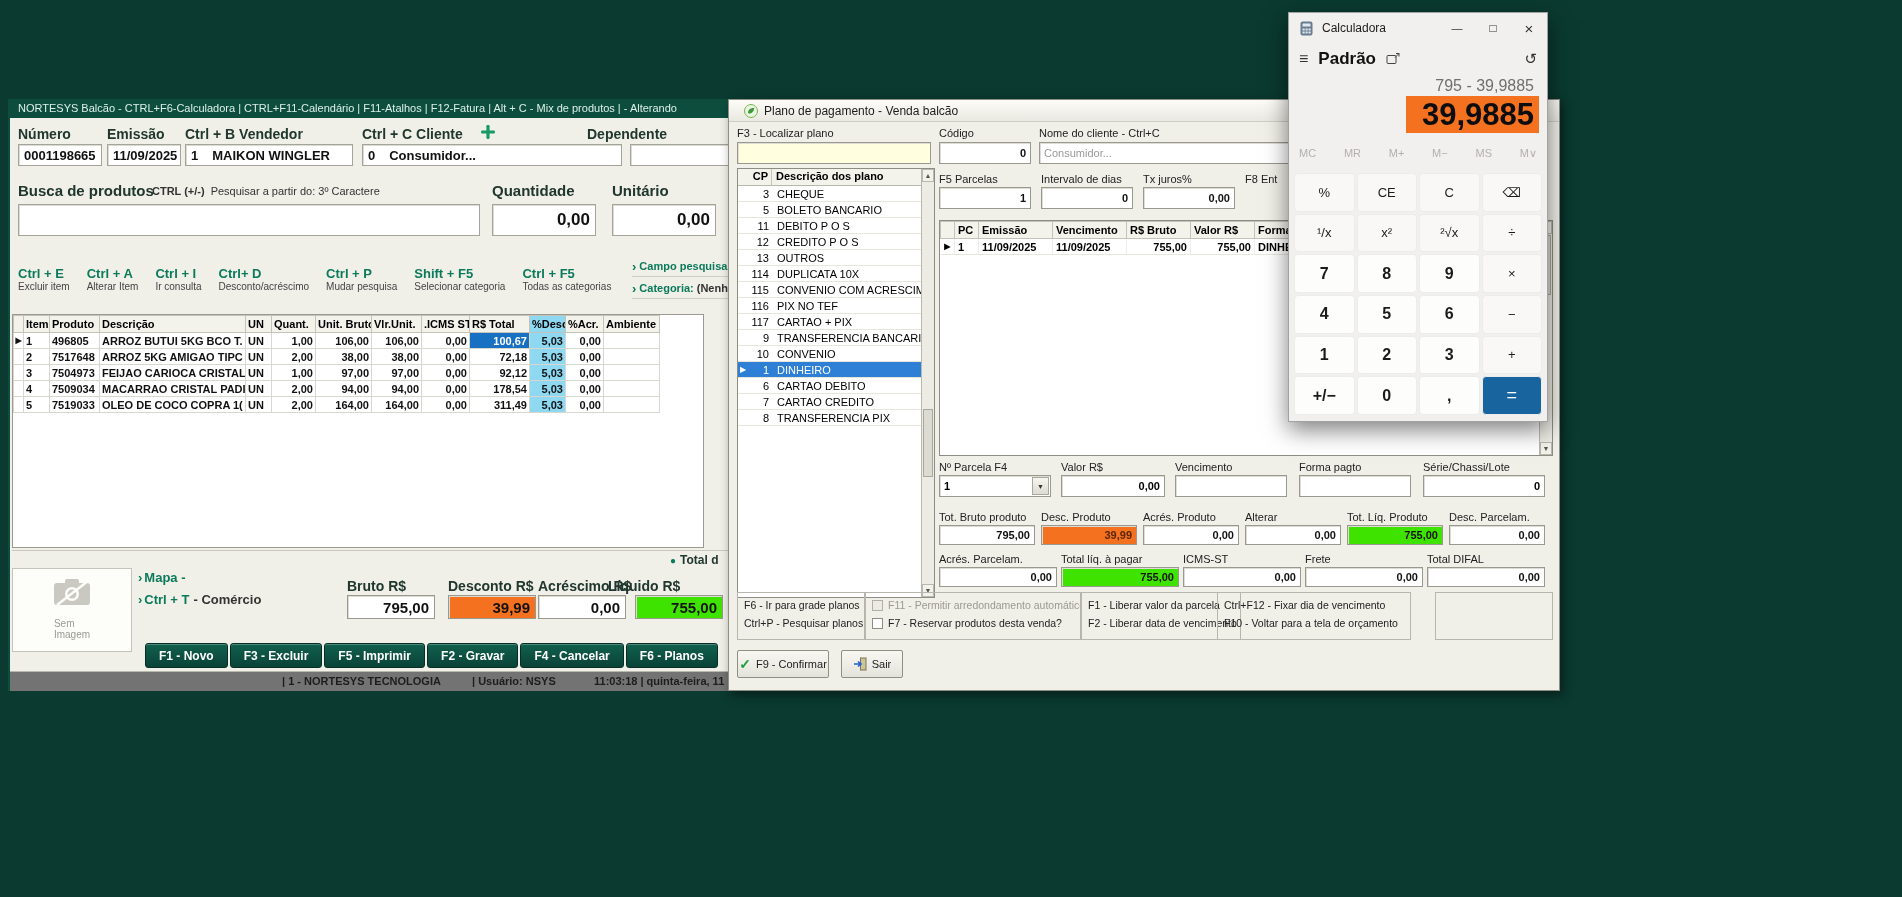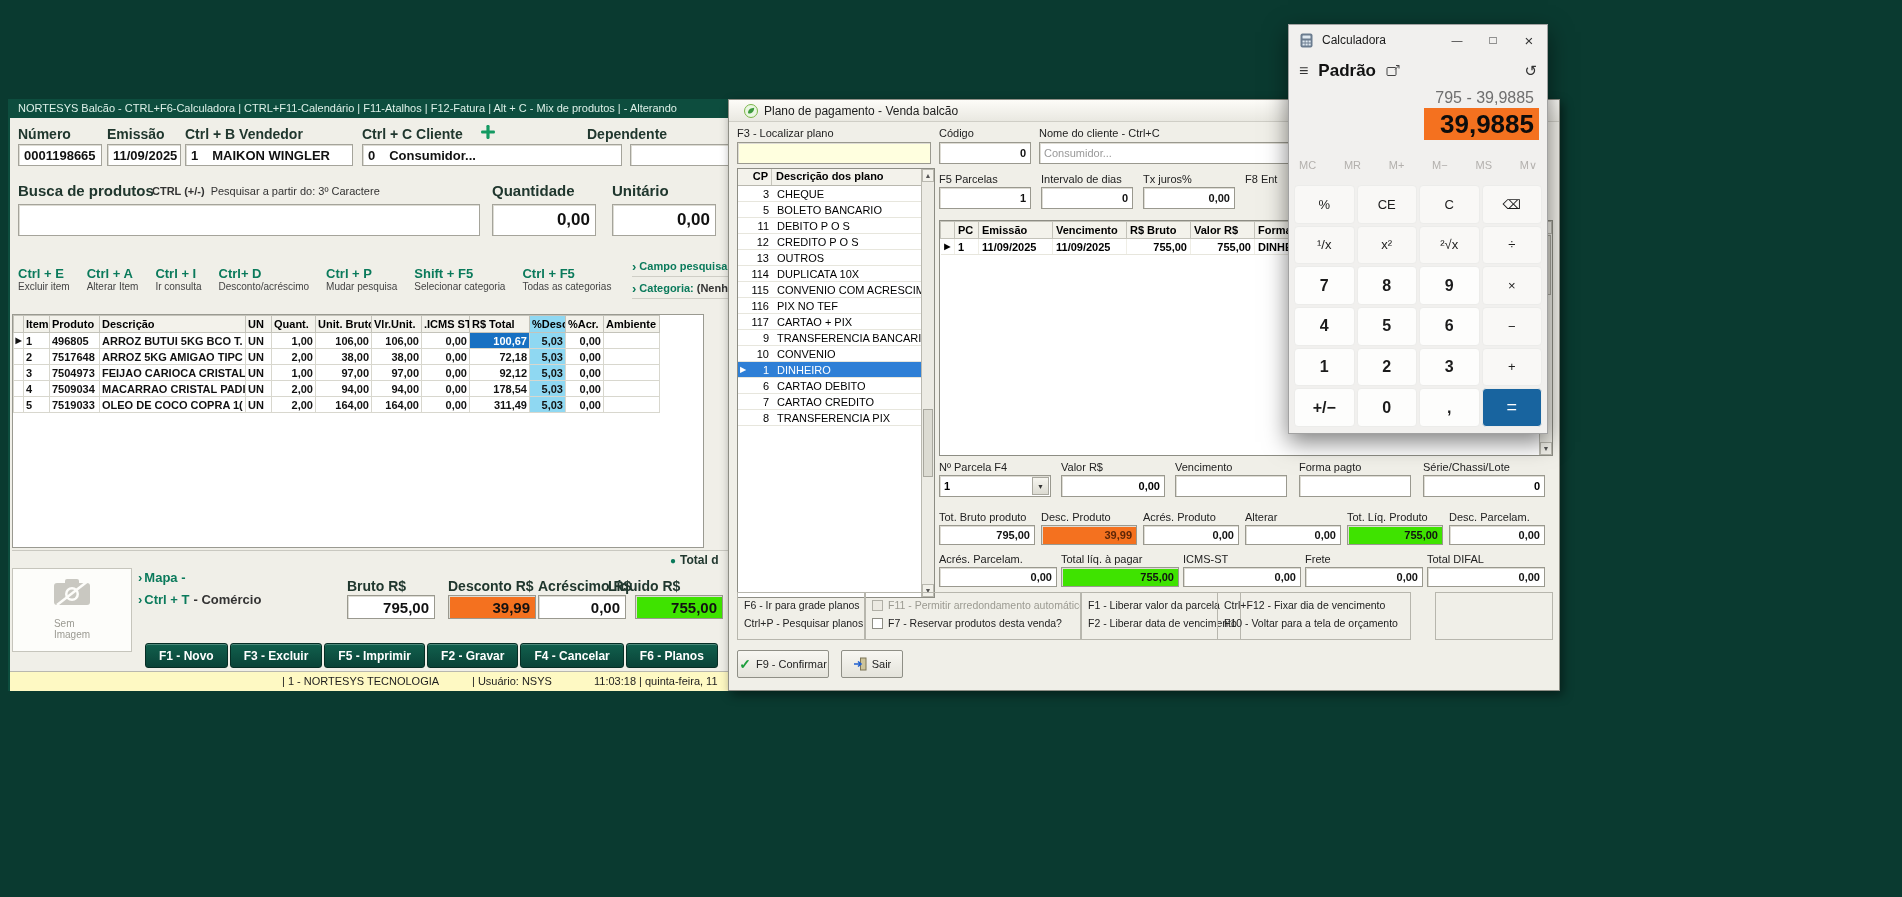--- a/index.html
+++ b/index.html
@@ -46,21 +46,21 @@
   .mapalink .t{color:var(--teal,#0a7a5b)}
   .mapalink .d{color:#333;margin-left:4px;font-weight:bold}
 
   .ptot-label{position:absolute;top:460px;font-size:14px;font-weight:bold;color:#20372e;white-space:nowrap}
   .ptot-box{position:absolute;top:477px;height:24px;width:88px;background:#fff;border:1px solid #9a998f;box-shadow:inset 1px 1px 0 #dddcd4;font-size:15px;font-weight:bold;color:#111;display:flex;align-items:center;justify-content:flex-end;padding:0 5px}
   .ptot-box.orange{background:var(--accent-orange,#f4711f)}
   .ptot-box.green{background:var(--accent-green,#3fe300)}
 
   #pos-buttons{position:absolute;left:135px;top:525px;display:flex;gap:2px}
   .posbtn{height:25px;padding:0 13px;background:linear-gradient(#11604d,#0a4338);border:1px solid #062e25;border-radius:3px;color:#fff;font-size:12px;font-weight:bold;display:flex;align-items:center;box-shadow:inset 0 1px 0 rgba(255,255,255,.25);white-space:nowrap}
-  #pos-status{position:absolute;left:0;top:553px;width:100%;height:20px;background:#fef9c3;border-top:1px solid #b9b8af;font-size:11px;font-weight:normal;color:#1d1d1d}
+  #pos-status{position:absolute;left:0;top:553px;width:100%;height:20px;background:#737373;border-top:1px solid #b9b8af;font-size:11px;font-weight:bold;color:#1d1d1d}
   .statusseg{position:absolute;top:3px;white-space:nowrap}
 
   
   #pay{position:absolute;left:728px;top:99px;width:832px;height:592px;background:#f0efe8;border:1px solid #8f8f86;z-index:2;box-shadow:3px 4px 10px rgba(0,0,0,.45)}
   #pay-titlebar{height:22px;background:linear-gradient(#fdfcf8,#e9e8e1);border-bottom:1px solid #cfcec6;display:flex;align-items:center;gap:6px;padding:0 15px;font-size:12px;color:#1c1c1c;white-space:nowrap}
   #pay-body{position:absolute;left:0;top:22px;right:0;bottom:0}
   .pylabel{position:absolute;font-size:11px;color:#222;white-space:nowrap}
   .pyinput{position:absolute;height:22px;background:#fff;border:1px solid #9a998f;box-shadow:inset 1px 1px 0 #dedcd4;font-size:11px;font-weight:bold;color:#111;display:flex;align-items:center;padding:0 4px;white-space:nowrap;overflow:hidden}
   .pyinput.r{justify-content:flex-end}
   .pyinput.muted{color:#999;font-weight:normal}
@@ -102,30 +102,30 @@
   .ibox{position:absolute;top:470px;height:48px;border:1px solid #b7b6ad;overflow:hidden}
   .iline{font-size:10.5px;color:#222;margin:6px 16px 0 6px;display:flex;align-items:center;gap:5px;white-space:nowrap}
   .iline.dis{color:#9b9a91}
   .cb{width:11px;height:11px;border:1px solid #8d8d84;background:#fff;flex:0 0 auto}
   .cb.dis{background:#eceae2;border-color:#b0afa6}
 
   .paybtn{position:absolute;top:528px;height:28px;background:linear-gradient(#f8f7f2,#e4e3db);border:1px solid #8f8f86;border-radius:2px;font-size:11px;color:#222;display:flex;align-items:center;justify-content:center;gap:5px}
   .checkmark{color:#1d9e3c;font-weight:bold;font-size:14px}
 
   
-  #calc{position:absolute;left:1288px;top:24px;width:260px;height:410px;background:#f1f0ee;border:1px solid #a2a2a2;z-index:3;box-shadow:0 8px 22px rgba(0,0,0,.5)}
+  #calc{position:absolute;left:1288px;top:12px;width:260px;height:410px;background:#f1f0ee;border:1px solid #a2a2a2;z-index:3;box-shadow:0 8px 22px rgba(0,0,0,.5)}
   #calc-titlebar{height:30px;display:flex;align-items:center;gap:8px;padding-left:10px;font-size:12px;color:#1b1b1b}
   #calc-caption{position:absolute;right:0;top:0;display:flex}
   .cap{width:36px;height:30px;display:flex;align-items:center;justify-content:center;color:#333}
   #calc-nav{position:absolute;top:32px;left:0;right:0;height:28px;display:flex;align-items:center;gap:10px;padding:0 10px}
   #menu-ic{font-size:16px;color:#333}
   #calc-mode{font-size:17px;font-weight:bold;color:#111}
   #hist-ic{margin-left:auto;font-size:15px;color:#333}
   #calc-expr{position:absolute;top:64px;right:13px;font-size:16px;color:#6f6f6f;white-space:nowrap}
-  #calc-result{position:absolute;top:84px;right:8px;font-size:26px;font-weight:bold;color:#0d0d0d;white-space:nowrap}
+  #calc-result{position:absolute;top:84px;right:8px;font-size:31px;font-weight:bold;color:#0d0d0d;white-space:nowrap}
   #calc-result .hl{background:var(--accent-orange,#f4711f);padding:1px 5px 1px 16px}
   #calc-memory{position:absolute;top:134px;left:10px;right:10px;height:18px;display:flex;justify-content:space-between}
   .mem{font-size:11px;color:#b3b0ad}
   #calc-keys{position:absolute;left:5px;right:5px;top:160px;bottom:6px;display:grid;grid-template-columns:repeat(4,1fr);grid-template-rows:repeat(6,1fr);gap:2px}
   .key{border:1px solid #ececea;border-radius:4px;font-size:13px;display:flex;align-items:center;justify-content:center;background:#f9f8f6;color:#1b1b1b;font-family:inherit}
   .key.num{background:#fdfdfc;font-size:16px;font-weight:bold}
   .key.eq{background:#18649f;color:#fff;font-size:18px}
 </style>
 </head>
 <body>

